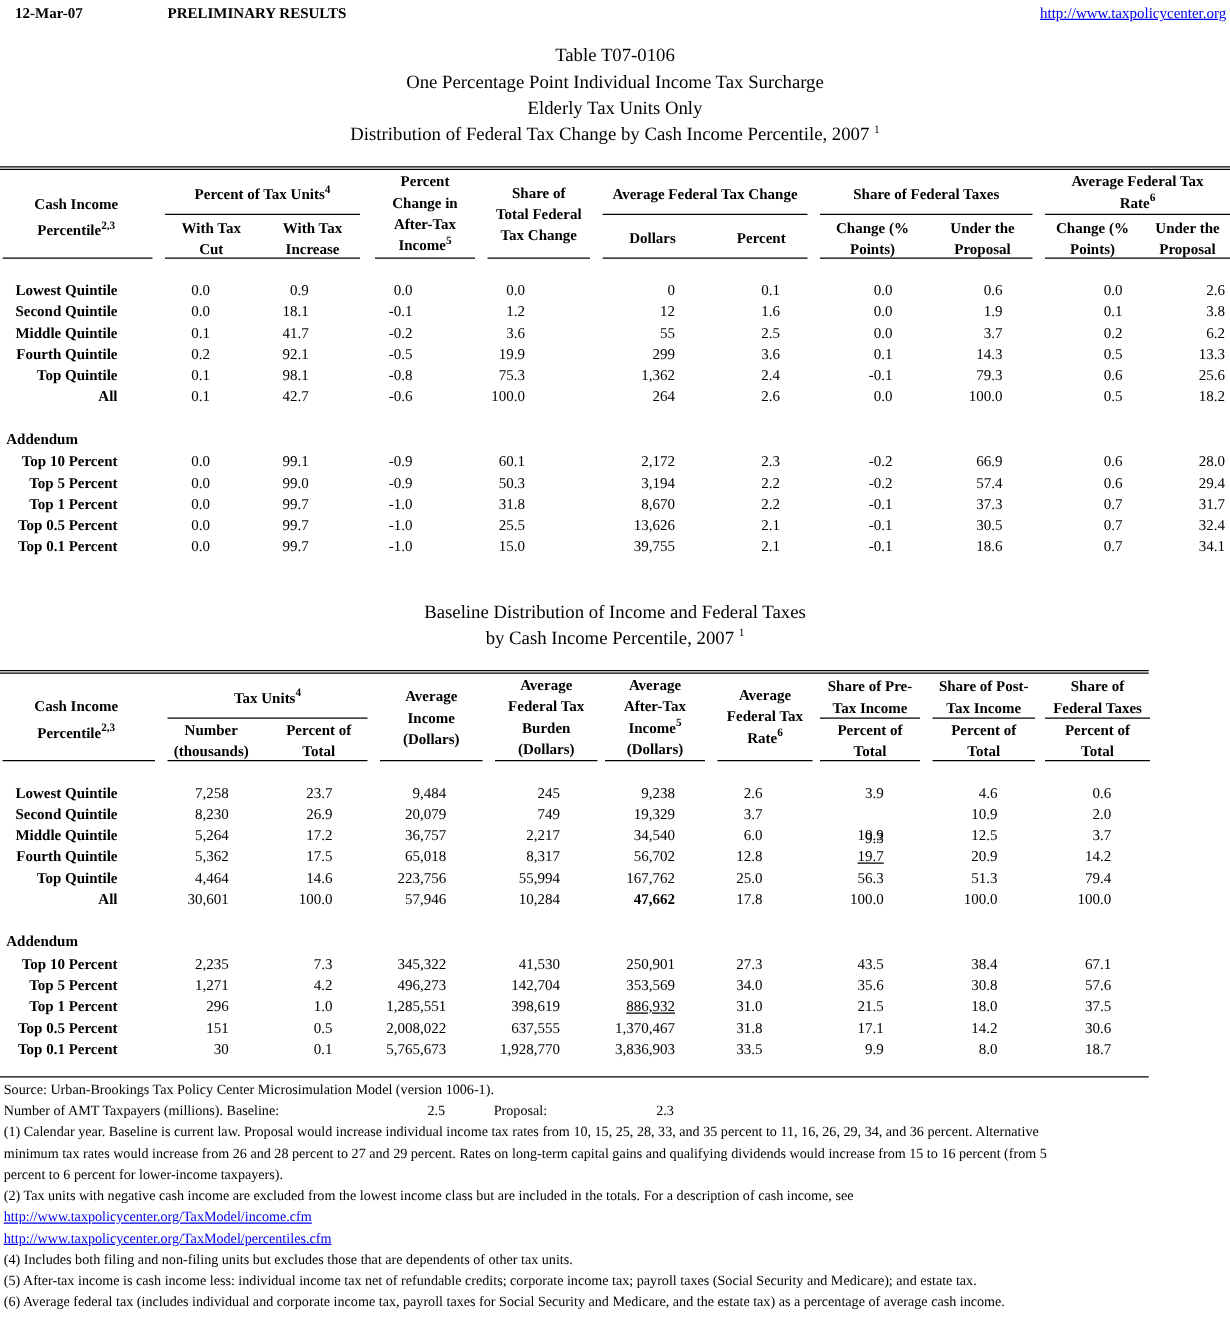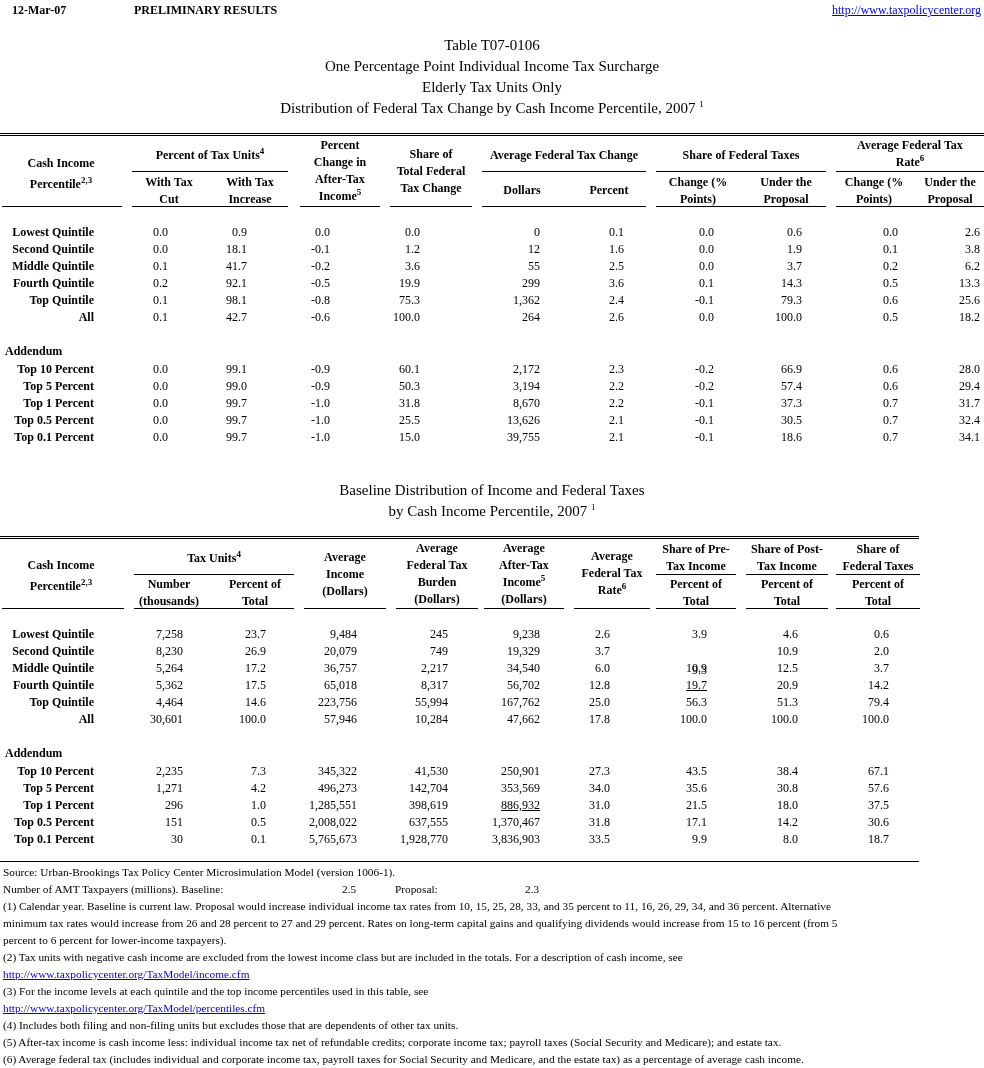--- a/index.html
+++ b/index.html
@@ -409,21 +409,21 @@
         <div class="abs cell" style="top: 694px; right: 277px;">56.3</div>
         <div class="abs cell" style="top: 694px; right: 186px;">51.3</div>
         <div class="abs cell" style="top: 694px; right: 95px;">79.4</div>
       </div>
       <div>
         <div class="abs label" style="top: 711px; right: 890px;">All</div>
         <div class="abs cell" style="top: 711px; right: 801px;">30,601</div>
         <div class="abs cell" style="top: 711px; right: 718px;">100.0</div>
         <div class="abs cell" style="top: 711px; right: 627px;">57,946</div>
         <div class="abs cell" style="top: 711px; right: 536px;">10,284</div>
-        <div class="abs cell" style="top: 711px; right: 444px;">47,662</div>
+        <div class="abs cell" style="top: 711px; right: 444px; font-weight: bold;">47,662</div>
         <div class="abs cell" style="top: 711px; right: 374px;">17.8</div>
         <div class="abs cell" style="top: 711px; right: 277px;">100.0</div>
         <div class="abs cell" style="top: 711px; right: 186px;">100.0</div>
         <div class="abs cell" style="top: 711px; right: 95px;">100.0</div>
       </div>
       <div>
         <div class="abs label" style="top: 763px; right: 890px;">Top 10 Percent</div>
         <div class="abs cell" style="top: 763px; right: 801px;">2,235</div>
         <div class="abs cell" style="top: 763px; right: 718px;">7.3</div>
         <div class="abs cell" style="top: 763px; right: 627px;">345,322</div>
@@ -495,18 +495,17 @@
     <span style="position:absolute; left:392px;">Proposal:</span>
     <span style="position:absolute; left:522px;">2.3</span>
   </div>
   <div>
     <div>(1) Calendar year.  Baseline is current law.  Proposal would increase individual income tax rates from 10, 15, 25, 28, 33, and 35 percent to 11, 16, 26, 29, 34, and 36 percent.  Alternative</div>
     <div>minimum tax rates would increase from 26 and 28 percent to 27 and 29 percent.  Rates on long-term capital gains and qualifying dividends would increase from 15 to 16 percent (from 5</div>
     <div>percent to 6 percent for lower-income taxpayers).</div>
   </div>
   <div>(2) Tax units with negative cash income are excluded from the lowest income class but are included in the totals. For a description of cash income, see</div>
   <div><a>http://www.taxpolicycenter.org/TaxModel/income.cfm</a></div>
-  <div>(3) For the income levels at each quintile and the top income percentiles used in this table, see</div>
   <div><a>http://www.taxpolicycenter.org/TaxModel/percentiles.cfm</a></div>
   <div>(4) Includes both filing and non-filing units but excludes those that are dependents of other tax units.</div>
   <div>(5) After-tax income is cash income less: individual income tax net of refundable credits; corporate income tax; payroll taxes (Social Security and Medicare); and estate tax.</div>
   <div>(6) Average federal tax (includes individual and corporate income tax, payroll taxes for Social Security and Medicare, and the estate tax) as a percentage of average cash income.</div>
 </div>
 
 </body></html>

